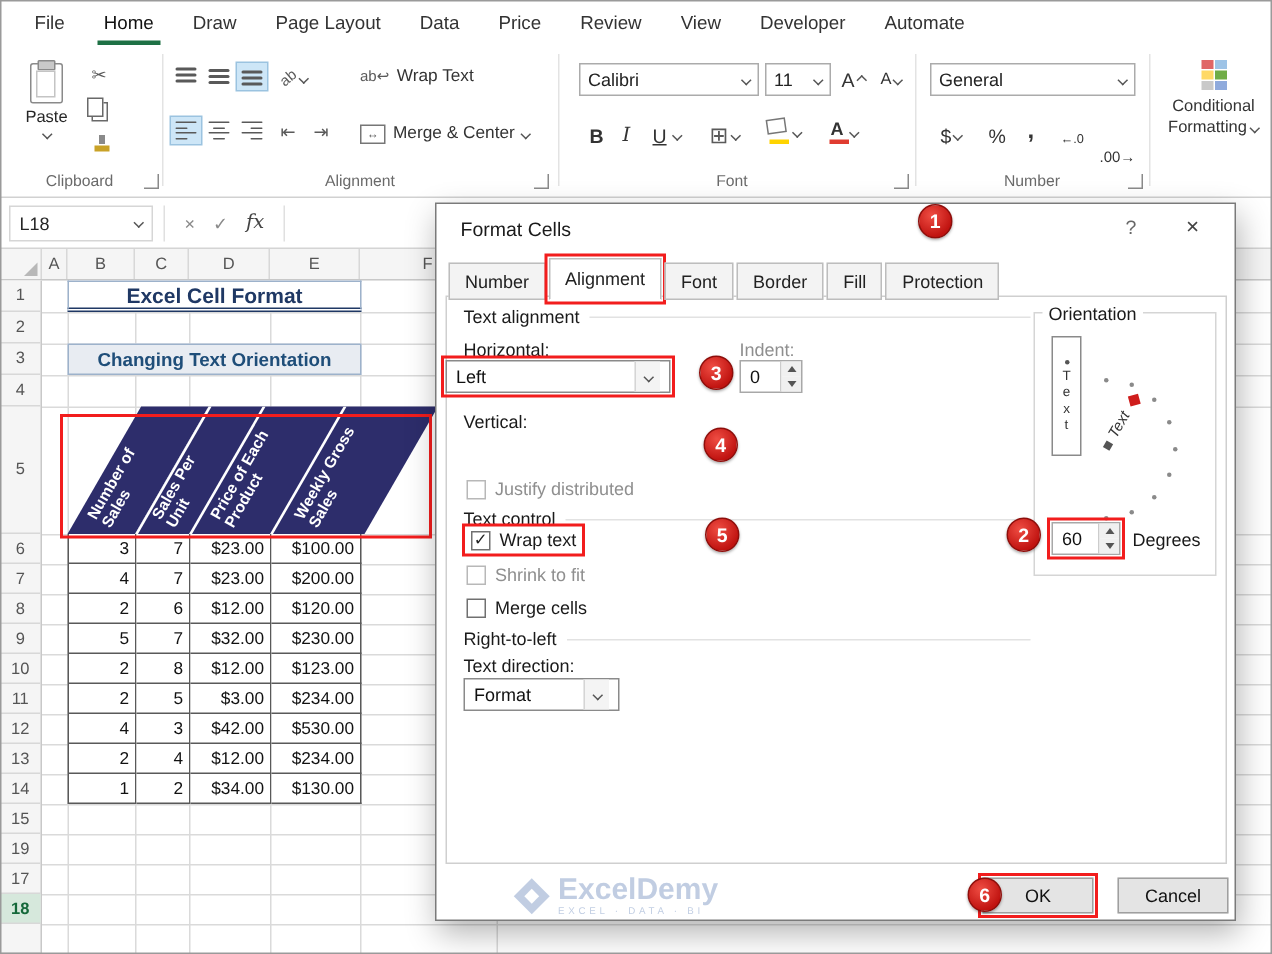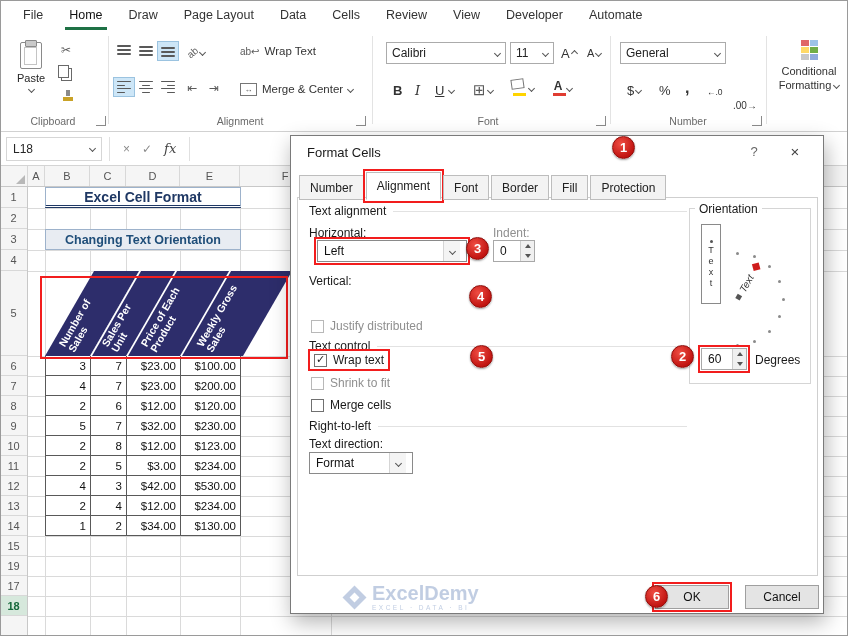--- a/index.html
+++ b/index.html
@@ -134,21 +134,21 @@
 </style>
 </head>
 <body>
 
 <div id="tabbar">
   <div class="rtab">File</div>
   <div class="rtab active">Home</div>
   <div class="rtab">Draw</div>
   <div class="rtab">Page Layout</div>
   <div class="rtab">Data</div>
-  <div class="rtab">Cells</div>
+  <div class="rtab">Price</div>
   <div class="rtab">Review</div>
   <div class="rtab">View</div>
   <div class="rtab">Developer</div>
   <div class="rtab">Automate</div>
 </div>
 
 <div id="ribbon">
 
   <div class="pastebtn">
     <span class="clip"></span>
@@ -261,21 +261,21 @@
       <span class="chev sm"></span>
   </div>
   <div class="fbtn" style="left:548px;top:48px">
     <span style="position:relative;display:inline-block;width:14px;height:18px;font-weight:bold;font-size:12px;text-align:center">A<span class="colorbar" style="background:#e03c31"></span></span>
     <span class="chev sm"></span>
   </div>
   <div class="glabel" style="left:408px">Font</div>
   <div class="launcher" style="left:596px"></div>
   <div class="gsep" style="left:610px"></div>
 
-  <div class="combo" style="left:620px;top:12px;width:106px">
+  <div class="combo" style="left:620px;top:12px;width:137px">
     <span>General</span>
     <span class="chev sm"></span>
   </div>
   <div class="fbtn" style="left:624px;top:50px">
       <span>$</span>
       <span class="chev sm"></span>
     </div>
   <div class="fbtn" style="left:656px;top:50px">
       <span>%</span>
     </div>
@@ -476,21 +476,21 @@
     <div class="dtab">Border</div>
     <div class="dtab">Fill</div>
     <div class="dtab">Protection</div>
   </div>
   <div id="dlg-body"></div>
 
   <div class="ghdr" style="left:18px;top:68px;width:378px">
     <span>Text alignment</span>
   </div>
   <div class="dlabel" style="left:18px;top:90px">Horizontal:</div>
-  <div class="dcombo ro" style="left:26px;top:104px;width:150px">
+  <div class="dcombo ro" style="left:6px;top:104px;width:150px">
     <span>Left</span>
     <span class="chevbox">
         <span class="chev sm"></span>
       </span>
   </div>
   <div class="dlabel dim" style="left:202px;top:90px">Indent:</div>
   <div class="spin" style="left:202px;top:104px;width:42px">
     <span>0</span>
     <span class="spinbtns">
         <span>

